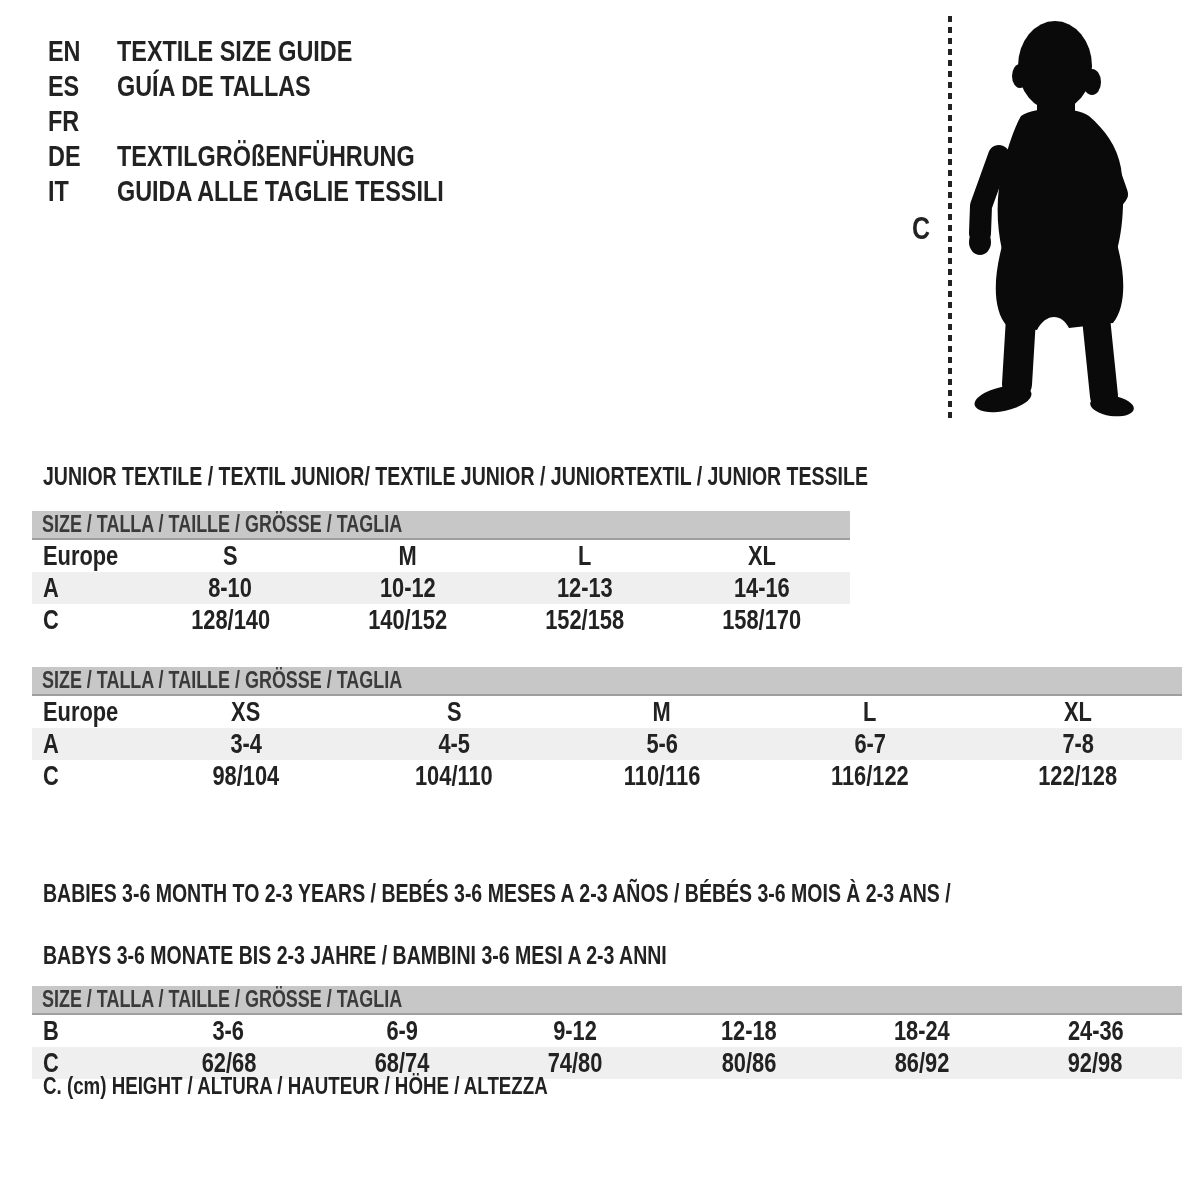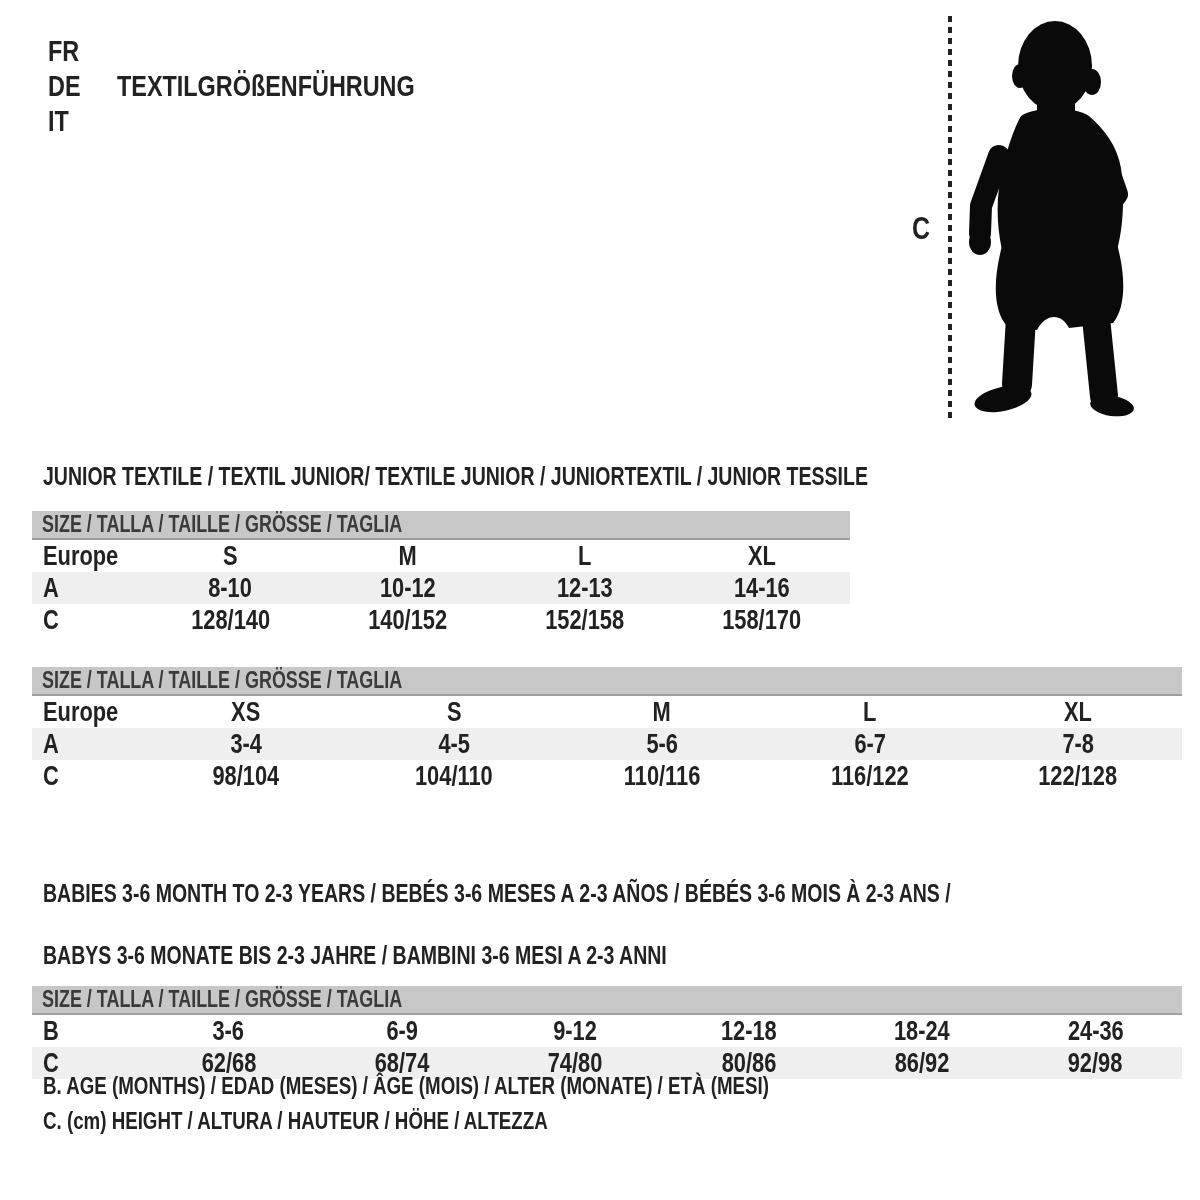--- a/index.html
+++ b/index.html
@@ -57,28 +57,37 @@
   
   .footer { position:absolute; left:43px; top:1068px; font-size:24px; line-height:35px; }
 </style>
 </head>
 <body>
 
 <div class="page">
 
   <div class="langs">
     <div class="lang-row">
+      <span class="lang-code"><span class="cnd">EN</span></span>
+      <span class="lang-label"><span class="cnd">TEXTILE SIZE GUIDE</span></span>
+    </div>
+    <div class="lang-row">
+      <span class="lang-code"><span class="cnd">ES</span></span>
+      <span class="lang-label"><span class="cnd">GUÍA DE TALLAS</span></span>
+    </div>
+    <div class="lang-row">
       <span class="lang-code"><span class="cnd">FR</span></span>
     </div>
     <div class="lang-row">
       <span class="lang-code"><span class="cnd">DE</span></span>
       <span class="lang-label"><span class="cnd">TEXTILGRÖßENFÜHRUNG</span></span>
     </div>
     <div class="lang-row">
       <span class="lang-code"><span class="cnd">IT</span></span>
+      <span class="lang-label"><span class="cnd">GUIDA ALLE TAGLIE TESSILI</span></span>
     </div>
   </div>
 
   <div class="dash-line"></div>
   <div class="c-label"><span class="cnd">C</span></div>
   <svg class="silhouette" viewBox="0 0 170 400" xmlns="http://www.w3.org/2000/svg">
     <ellipse class="sil-fill" cx="90" cy="48" rx="37" ry="45"></ellipse>
     <ellipse class="sil-fill" cx="55" cy="58" rx="8" ry="12"></ellipse>
     <ellipse class="sil-fill" cx="127" cy="64" rx="9" ry="13"></ellipse>
     <rect class="sil-fill" x="72" y="78" width="38" height="26"></rect>
@@ -201,17 +210,16 @@
         <td><span class="cndc">74/80</span></td>
         <td><span class="cndc">80/86</span></td>
         <td><span class="cndc">86/92</span></td>
         <td><span class="cndc">92/98</span></td>
       </tr>
     </tbody>
       </table>
   </div>
 
   <div class="footer">
-    <div><span class="cnd">B. AGE (MONTHS) / EDAD (MESES) / ÂGE (MOIS) / ALTER (MONATE) / ETÀ (MESI)</span></div>
     <div><span class="cnd">C. (cm) HEIGHT / ALTURA / HAUTEUR / HÖHE / ALTEZZA</span></div>
   </div>
 
 </div>
 
 </body></html>

